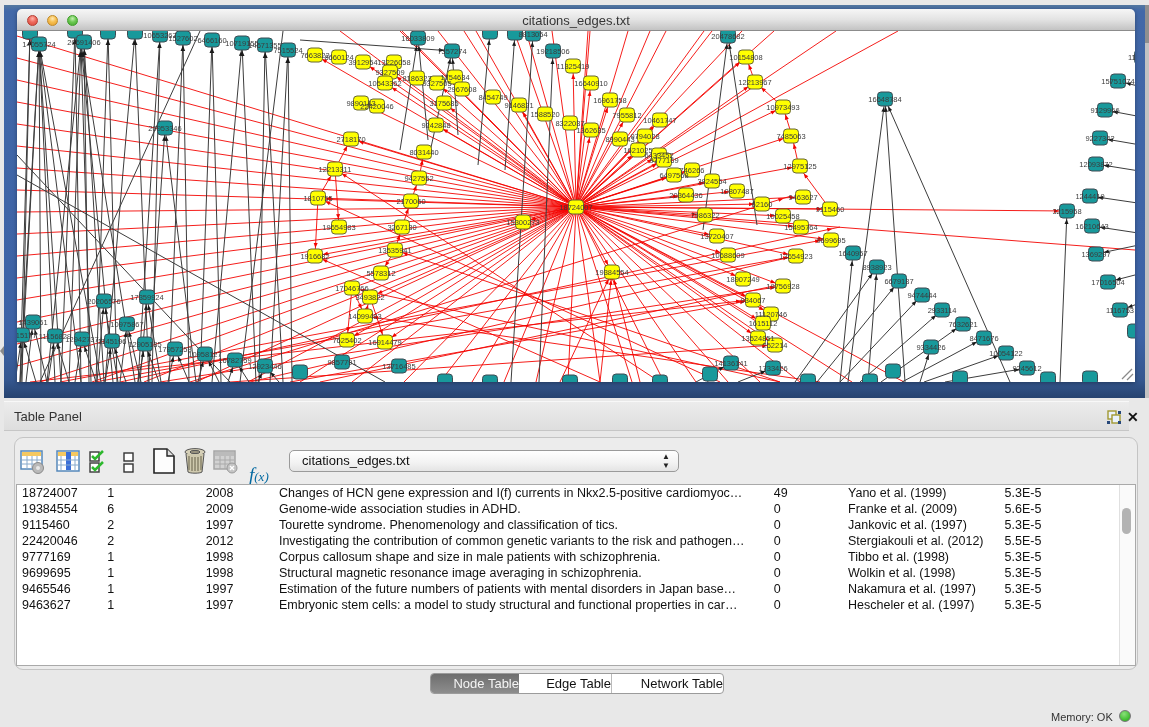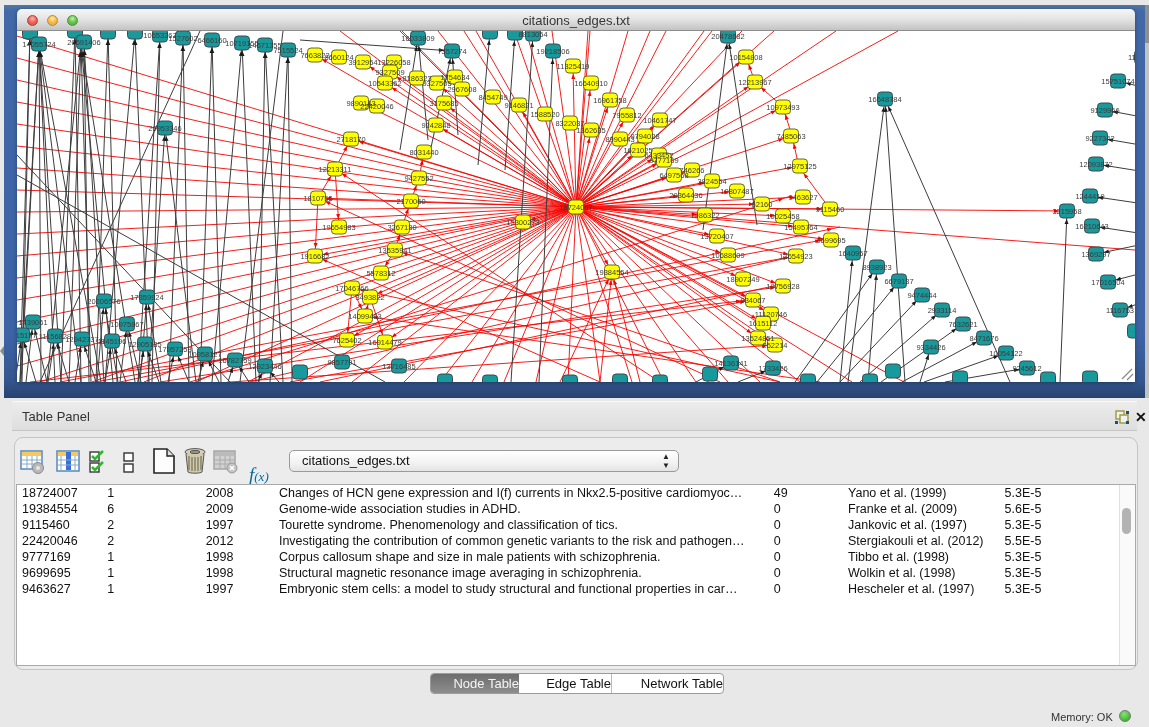--- a/index.html
+++ b/index.html
@@ -15,21 +15,21 @@
   border-bottom:1px solid #8c8c8c}
 #title{position:absolute;width:100%;text-align:center;top:4px;font-size:13px;color:#363636}
 .tl{position:absolute;top:6px;width:11px;height:11px;border-radius:50%}
 #tlr{left:10px;background:radial-gradient(circle at 50% 30%,#ffb3aa 0%,#ee6a5d 45%,#d8473a 100%);
   border:0.5px solid #b53d32}
 #tly{left:30px;background:radial-gradient(circle at 50% 30%,#ffe9b3 0%,#f6bf50 45%,#e59e2f 100%);
   border:0.5px solid #c08a28}
 #tlg{left:50px;background:radial-gradient(circle at 50% 30%,#c4eeb2 0%,#6cc952 45%,#45a52f 100%);
   border:0.5px solid #3f9e2b}
 #gcontent{position:absolute;left:0;top:22px;width:1118px;height:351px;background:#fff;overflow:hidden}
-#tph{left:12px;top:401px;width:1125px;height:30px;background:linear-gradient(#ececec,#dedede);
+#tph{left:4px;top:401px;width:1125px;height:30px;background:linear-gradient(#ececec,#dedede);
   border-top:1px solid #f8f8f8;border-bottom:1px solid #c6c6c6}
 #tph .t{position:absolute;left:10px;top:7px;font-size:13px;color:#333}
 #tpx{position:absolute;left:1123px;top:7px;font-size:14px;font-weight:bold;color:#111}
 #container{left:14px;top:437px;width:1124px;height:233px;border-radius:9px;
   background:#ececec;border:1px solid #c4c4c4}
 #combo{left:289px;top:450px;width:390px;height:22px;border:1px solid #9a9a9a;border-radius:5px;
   background:linear-gradient(#ffffff,#f2f2f2 60%,#e4e4e4);font-size:13px;color:#111;
   line-height:20px;padding-left:12px}
 #combo .arr{position:absolute;right:8px;top:2px;font-size:8px;line-height:8.5px;color:#222}
 #tablewrap{left:16px;top:484px;width:1120px;height:182px;background:#fff;
@@ -922,20 +922,29 @@
         <tr>
           <td class="c0">9699695</td>
           <td class="c1">1</td>
           <td class="c2">1998</td>
           <td class="c3">Structural magnetic resonance image averaging in schizophrenia.</td>
           <td class="c4">0</td>
           <td class="c5">Wolkin et al. (1998)</td>
           <td class="c6">5.3E-5</td>
         </tr>
         <tr>
+          <td class="c0">9465546</td>
+          <td class="c1">1</td>
+          <td class="c2">1997</td>
+          <td class="c3">Estimation of the future numbers of patients with mental disorders in Japan base…</td>
+          <td class="c4">0</td>
+          <td class="c5">Nakamura et al. (1997)</td>
+          <td class="c6">5.3E-5</td>
+        </tr>
+        <tr>
           <td class="c0">9463627</td>
           <td class="c1">1</td>
           <td class="c2">1997</td>
           <td class="c3">Embryonic stem cells: a model to study structural and functional properties in car…</td>
           <td class="c4">0</td>
           <td class="c5">Hescheler et al. (1997)</td>
           <td class="c6">5.3E-5</td>
         </tr>
 </tbody>
     </table>

